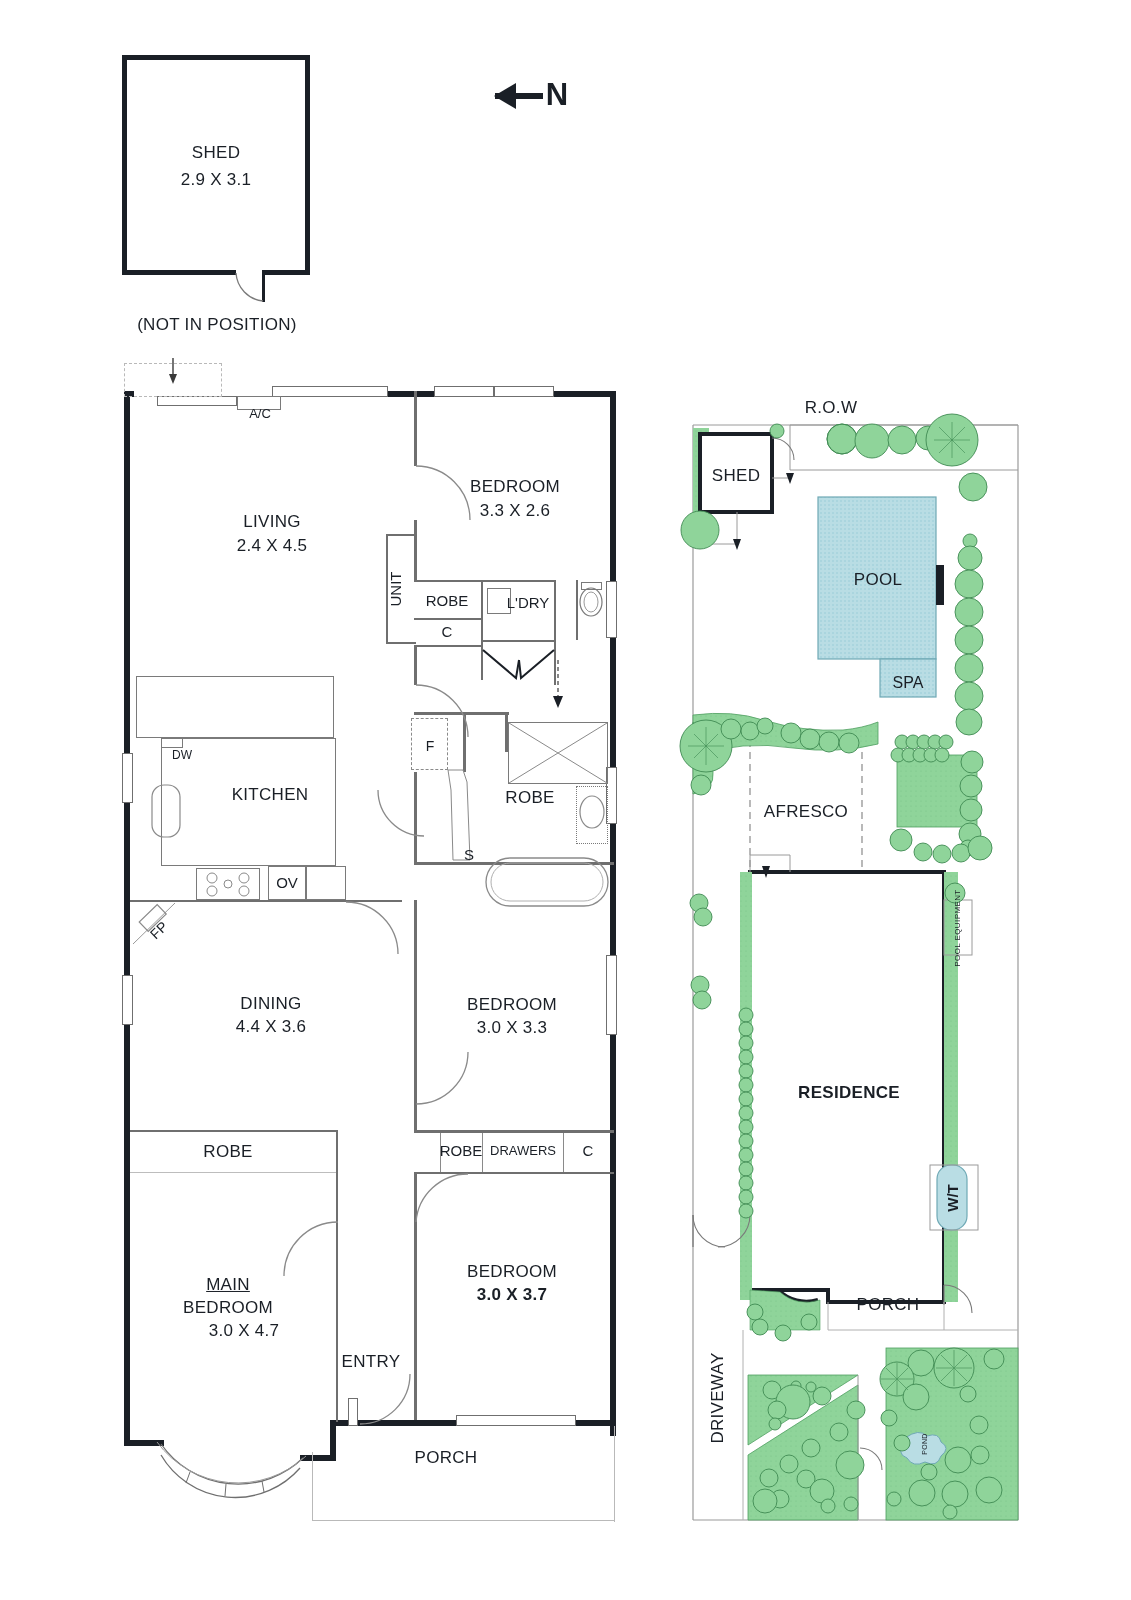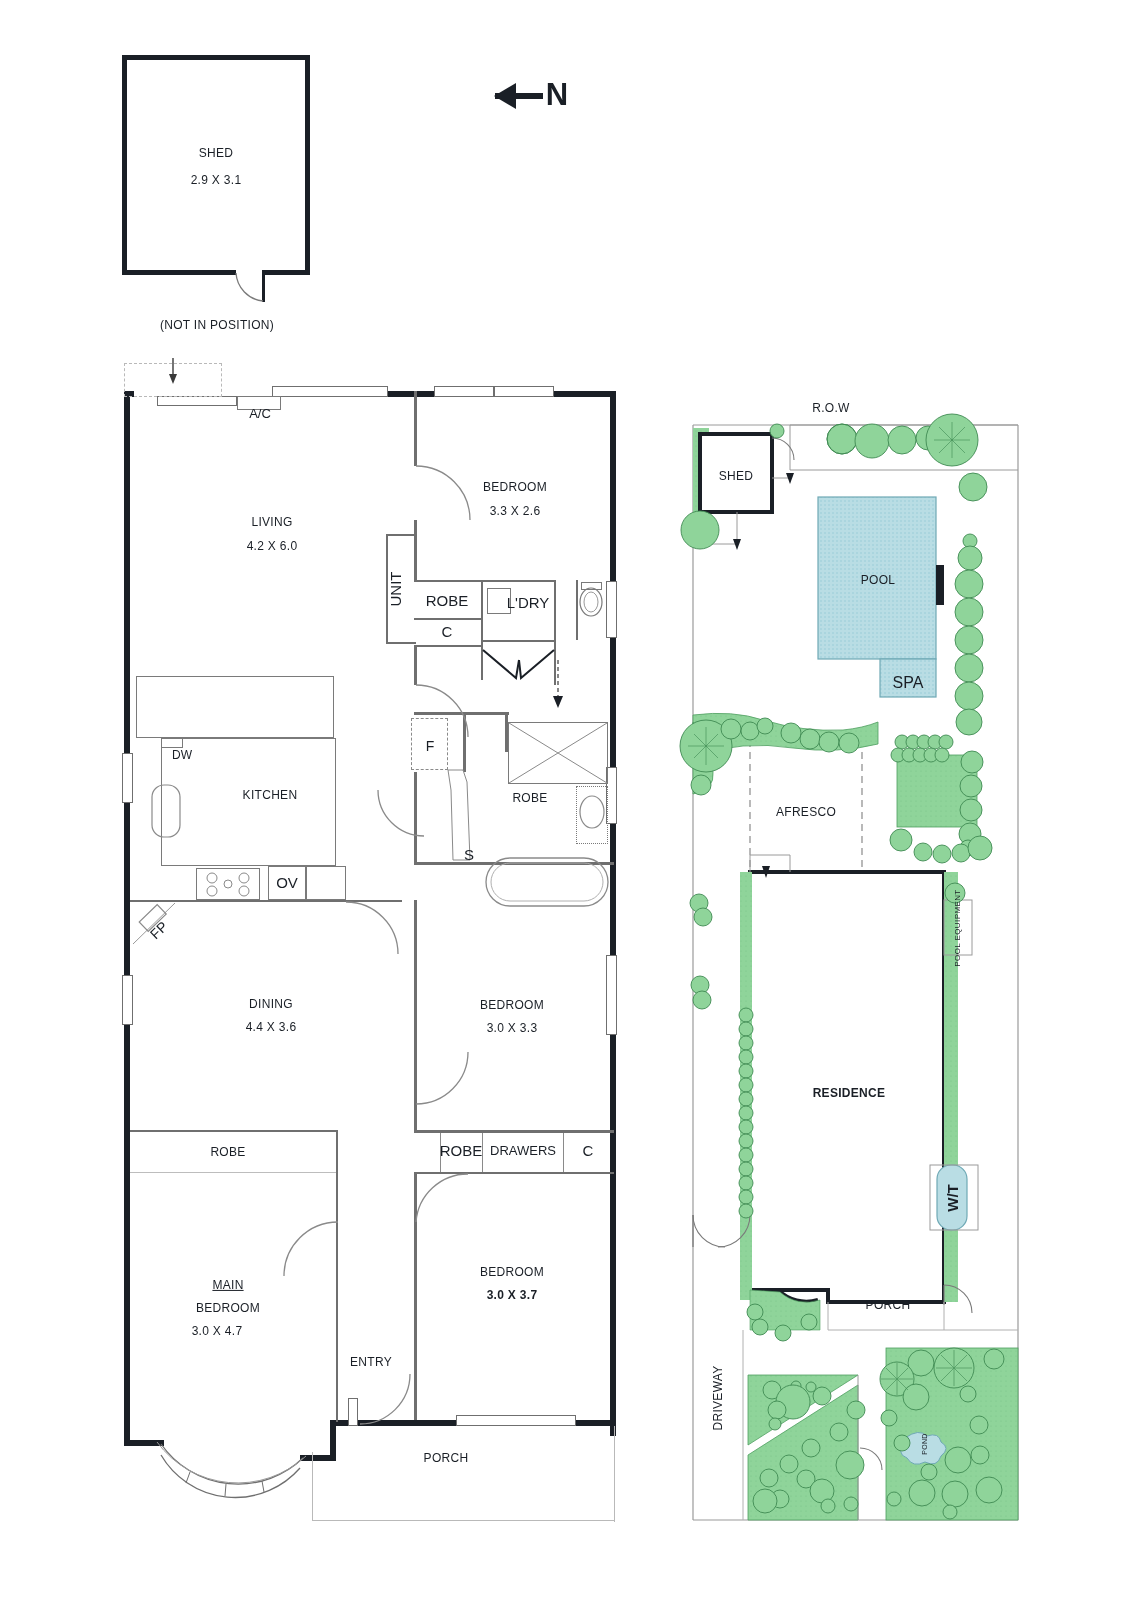--- a/index.html
+++ b/index.html
@@ -8,21 +8,21 @@
   .lbl{position:absolute;white-space:nowrap;line-height:1.18;color:#1a1f26;}
   .ctr{transform:translate(-50%,-50%);text-align:center;}
   .vt{writing-mode:vertical-rl;transform:translate(-50%,-50%) rotate(180deg);}
   .wall{position:absolute;background:#1a1f26;}
   .thin{position:absolute;background:#6f6f6f;}
   .thinb{position:absolute;border:1px solid #7a7a7a;box-sizing:border-box;}
   .dashb{position:absolute;border:1px dashed #8a8a8a;box-sizing:border-box;}
   .win{position:absolute;background:#fff;border:1px solid #6f6f6f;box-sizing:border-box;}
   .winh{position:absolute;background:#fff;border:1px solid #6f6f6f;box-sizing:border-box;}
   svg{position:absolute;top:0;left:0;overflow:visible;}
-  .sz{font-size:12px;letter-spacing:.3px;}
+  .sz{font-size:17px;letter-spacing:.3px;}
   .szs{font-size:13px;}
   .szxs{font-size:10px;}
   .szxxs{font-size:7px;}
   .bold{font-weight:bold;}
 </style>
 </head>
 <body>
 
 <div id="page">
 
@@ -221,34 +221,34 @@
   <svg width="1131" height="1600" style="pointer-events:none;">
     <path d="M161,1444 A94,94 0 0 0 303,1458" fill="none" stroke="#6f6f6f" stroke-width="1.3"></path>
     <path d="M161,1455 A86,86 0 0 0 300,1468" fill="none" stroke="#6f6f6f" stroke-width="1.3"></path>
     <path d="M157,1442 A100,100 0 0 0 306,1456" fill="none" stroke="#9a9a9a" stroke-width="1"></path>
     <line x1="186" y1="1483" x2="190" y2="1472" stroke="#6f6f6f" stroke-width="1"></line>
     <line x1="225" y1="1496" x2="226" y2="1484" stroke="#6f6f6f" stroke-width="1"></line>
     <line x1="264" y1="1492" x2="262" y2="1481" stroke="#6f6f6f" stroke-width="1"></line>
   </svg>
 
   <div class="lbl ctr sz" style="left:272px;top:522px;">LIVING</div>
-  <div class="lbl ctr sz" style="left:272px;top:546px;">4.2 X 6.0</div>
+  <div class="lbl ctr sz" style="left:272px;top:546px;">2.4 X 4.5</div>
 
   <div class="lbl ctr sz" style="left:515px;top:487px;">BEDROOM</div>
   <div class="lbl ctr sz" style="left:515px;top:511px;">3.3 X 2.6</div>
 
   <div class="lbl ctr sz" style="left:271px;top:1004px;">DINING</div>
   <div class="lbl ctr sz" style="left:271px;top:1027px;">4.4 X 3.6</div>
 
   <div class="lbl ctr sz" style="left:512px;top:1005px;">BEDROOM</div>
   <div class="lbl ctr sz" style="left:512px;top:1028px;">3.0 X 3.3</div>
 
   <div class="lbl ctr sz" style="left:228px;top:1285px;text-decoration:underline;">MAIN</div>
   <div class="lbl ctr sz" style="left:228px;top:1308px;">BEDROOM</div>
-  <div class="lbl ctr sz" style="left:217px;top:1331px;">3.0 X 4.7</div>
+  <div class="lbl ctr sz" style="left:244px;top:1331px;">3.0 X 4.7</div>
 
   <div class="lbl ctr sz" style="left:512px;top:1272px;">BEDROOM</div>
   <div class="lbl ctr sz" style="left:512px;top:1295px;font-weight:bold;">3.0 X 3.7</div>
 
   <div class="lbl ctr sz" style="left:371px;top:1362px;">ENTRY</div>
   <div class="lbl ctr sz" style="left:446px;top:1458px;">PORCH</div>
 
   <svg width="1131" height="1600">
     <defs>
       <pattern id="grassPat" width="5" height="5" patternUnits="userSpaceOnUse">

